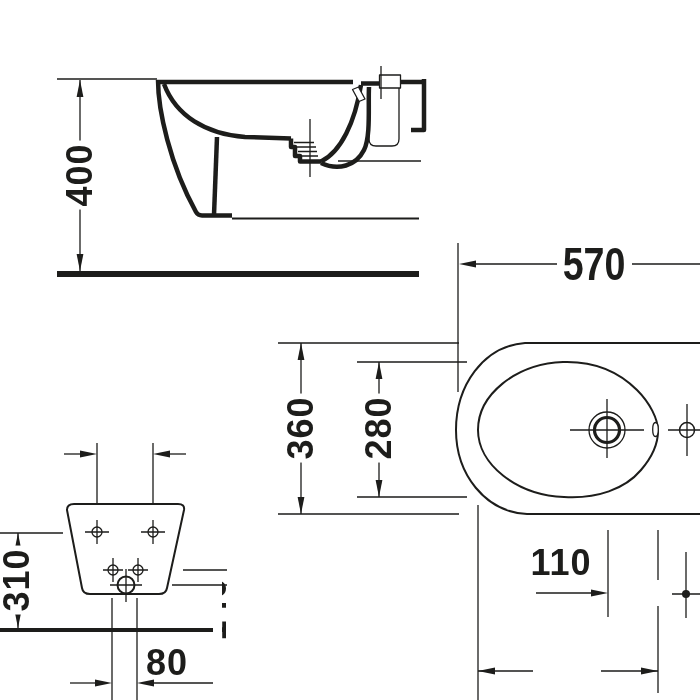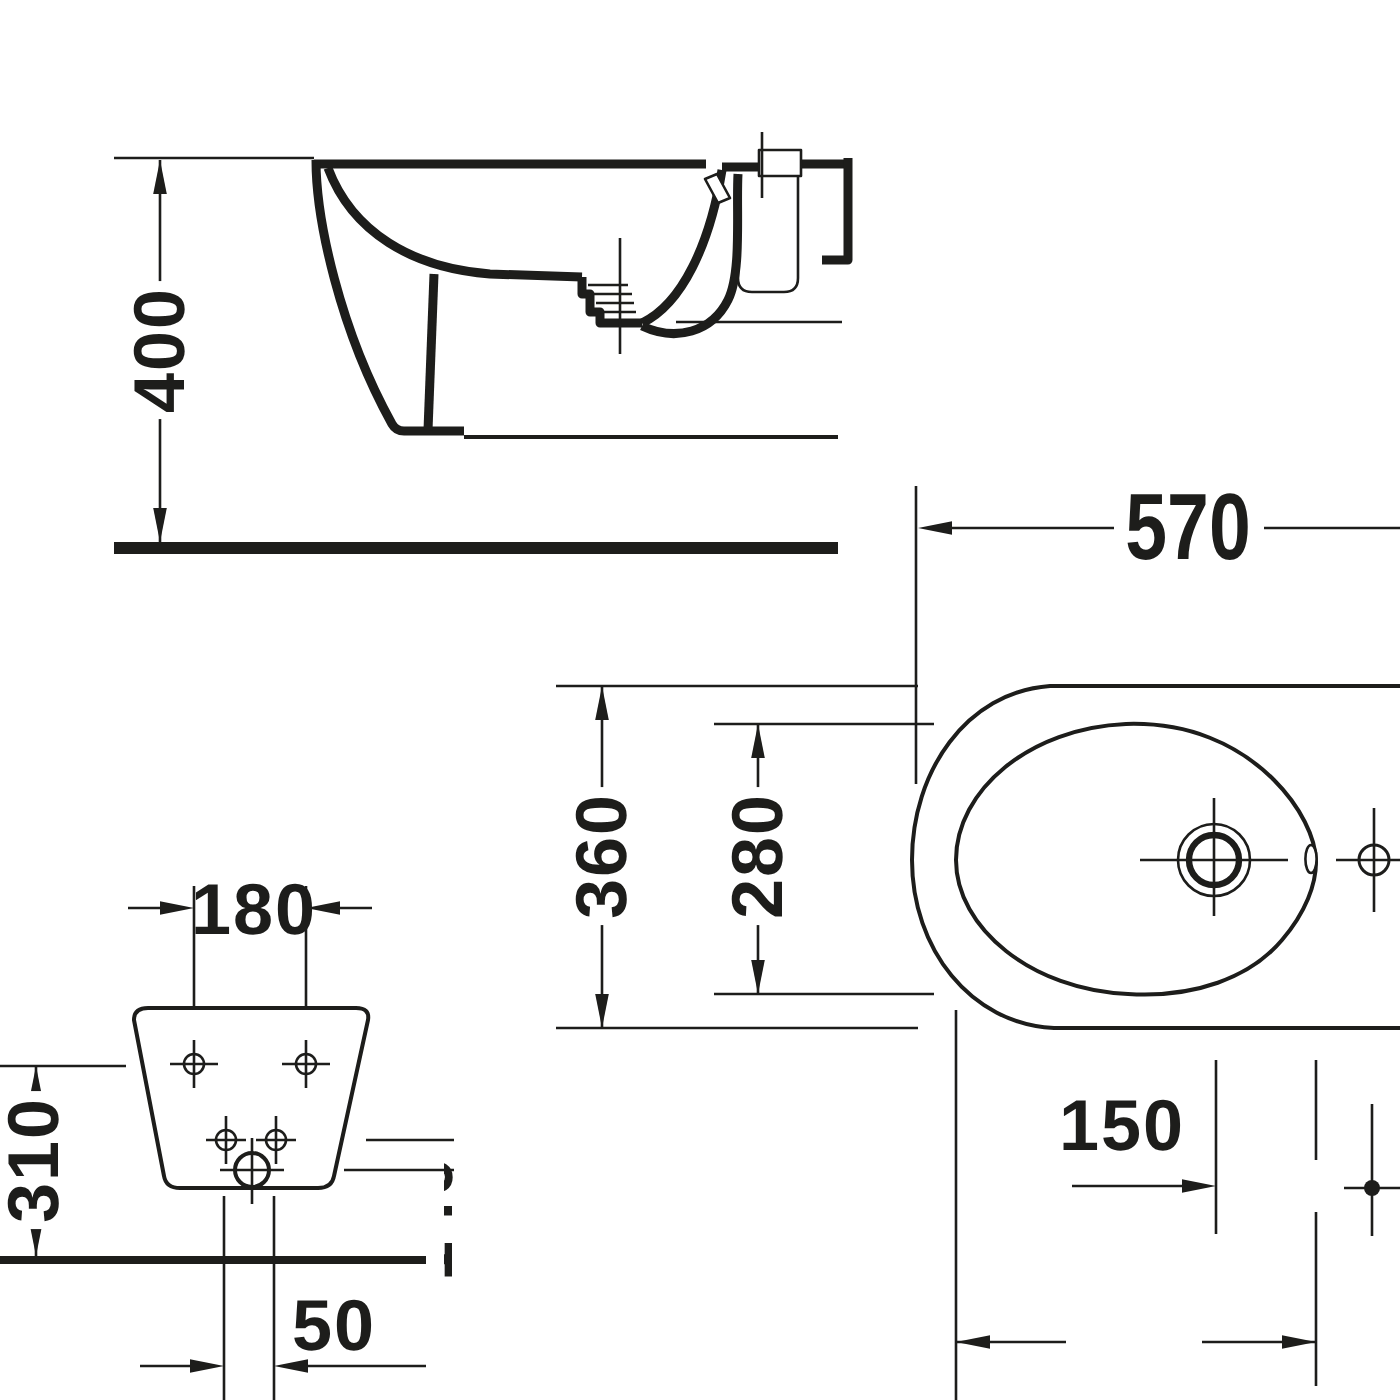--- a/index.html
+++ b/index.html
@@ -138,19 +138,18 @@
       <path d="M478,671 H533 M601,671 H658" stroke-width="1.3"></path>
       <polygon points="478,671 495,667.6 495,674.4" fill="#1d1d1b" stroke="none"></polygon>
       <polygon points="658,671 641,667.6 641,674.4" fill="#1d1d1b" stroke="none"></polygon>
     </g>
   </svg>
 
   <div class="dim rot bg" style="left:80px;top:175px">400</div>
   <div class="dim big bg" style="left:594px;top:263px">570</div>
   <div class="dim rot bg" style="left:301px;top:428px">360</div>
   <div class="dim rot bg" style="left:379px;top:428px">280</div>
-  <div class="dim" style="left:561px;top:563px">150</div>
-  <div class="dim" style="left:127px;top:455px">180</div>
+  <div class="dim" style="left:561px;top:563px">110</div>
   <div class="dim rot bg" style="left:17px;top:580px">310</div>
-  <div class="dim" style="left:167px;top:663px">50</div>
+  <div class="dim" style="left:167px;top:663px">80</div>
   <div class="dim clip140" style="left:214px;top:609px">140</div>
 
 </div>
 
 </body></html>

